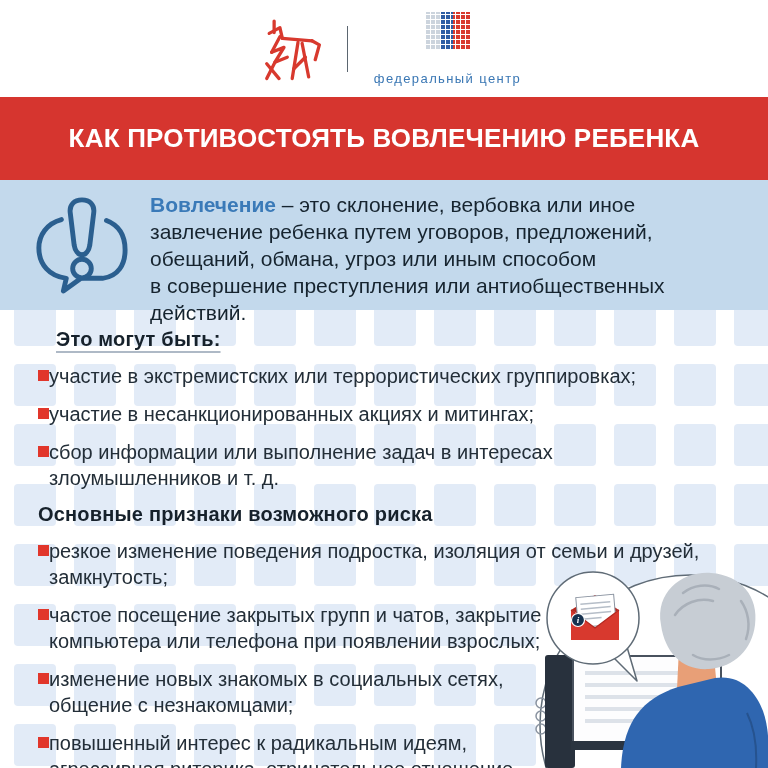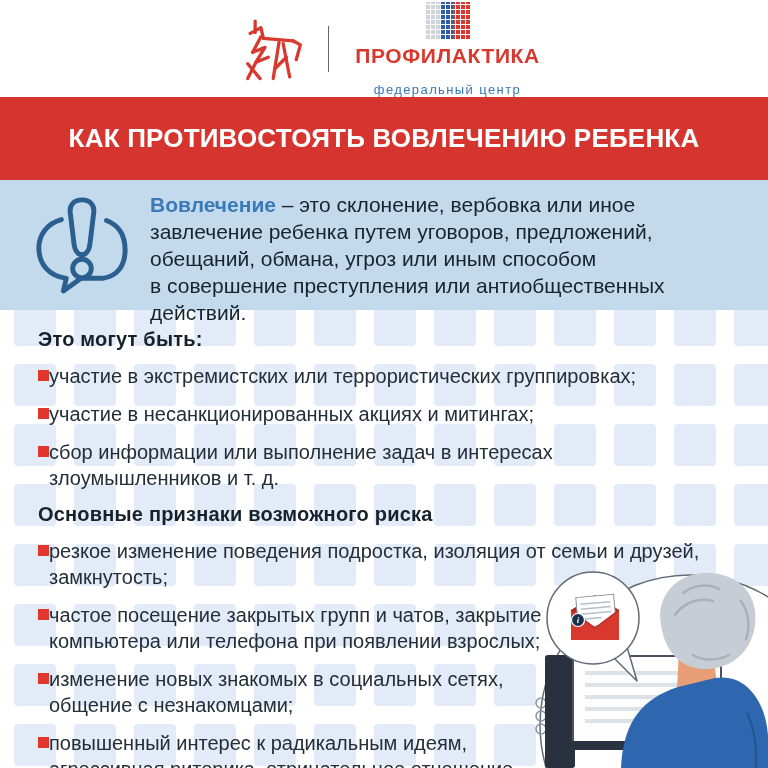--- a/index.html
+++ b/index.html
@@ -40,23 +40,25 @@
   .definition-text{
     font-size:21px;line-height:27px;color:#16242f;white-space:pre-line;
   }
   .definition-term{font-weight:bold;color:#3a7ab8;}
   
   .content{position:relative;z-index:1;padding:6px 0 0 38px;}
   .section-heading{
     font-size:20px;font-weight:bold;color:#16212b;margin:12px 0 12px 0;letter-spacing:.2px;
   }
   .section-heading.underlined span{
+    text-decoration:underline;
     text-decoration-color:#aeb9c6;
     text-decoration-thickness:2px;
     text-underline-offset:5px;
+    margin-left:18px;
   }
   .item{
     display:flex;align-items:flex-start;margin:0 0 12px 0;
     font-size:20px;line-height:26px;color:#232e38;white-space:pre-line;
   }
   .bullet{flex:none;width:11px;height:11px;background:#e1362b;margin-top:7px;}
   
   .illus{position:absolute;right:0;bottom:0;z-index:1;display:block;}
 </style>
 </head>
@@ -85,21 +87,20 @@
         <path d="M34 56 L24 76"></path>
         <path d="M24 58 L39 76"></path>
         <path d="M62 32 L55 76"></path>
         <path d="M67 33 L75 74"></path>
         <path d="M71 50 L57 64"></path>
       </g>
     </svg>
     <div class="header-divider"></div>
     <div class="brand">
       <div class="brand-mosaic"></div>
-      <div class="brand-name">ПРОФИЛАКТИКА</div>
       <div class="brand-sub">федеральный центр</div>
     </div>
   </div>
 
   <div class="banner">
     <span>КАК ПРОТИВОСТОЯТЬ ВОВЛЕЧЕНИЮ РЕБЕНКА</span>
   </div>
 
   <div class="definition-box">
     <svg width="98" height="104" viewBox="0 0 100 104" aria-hidden="true">

